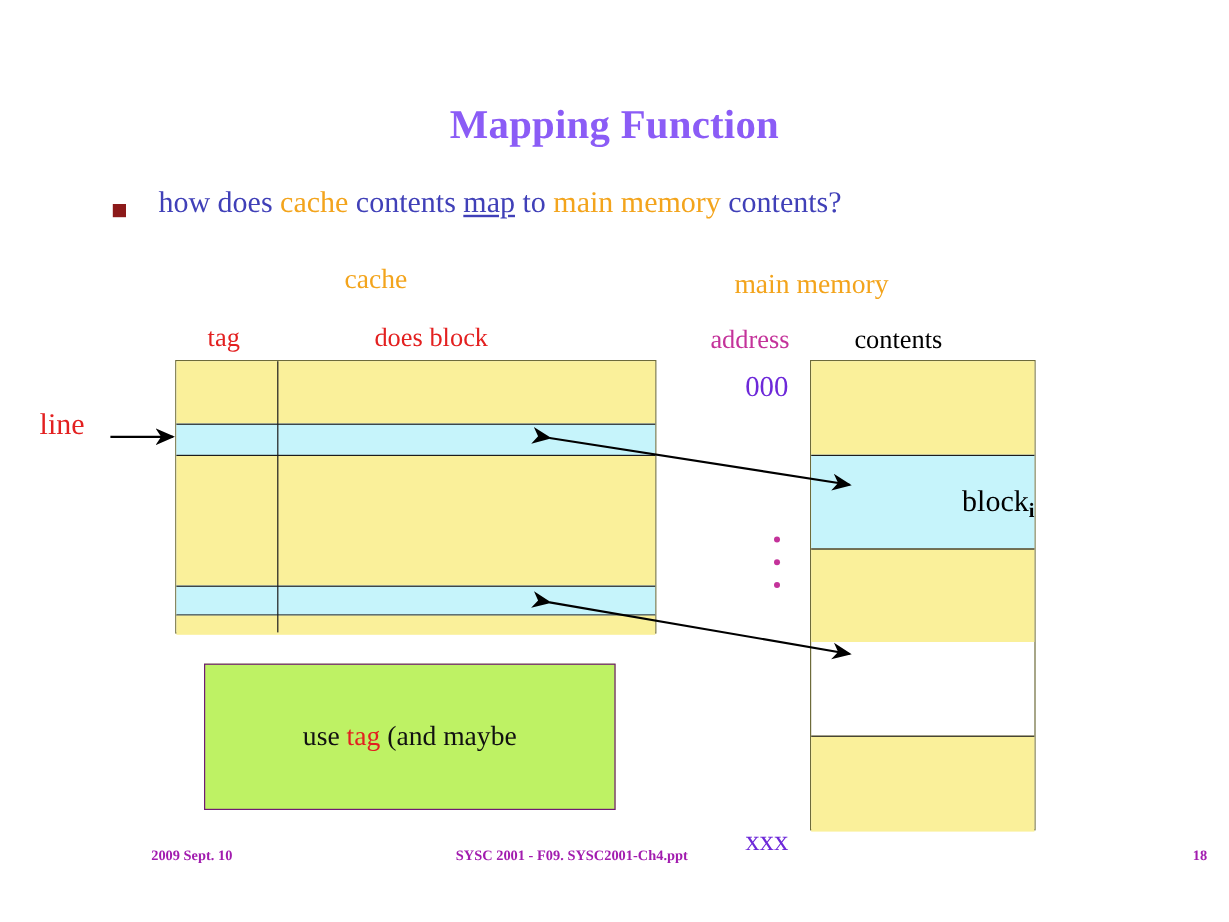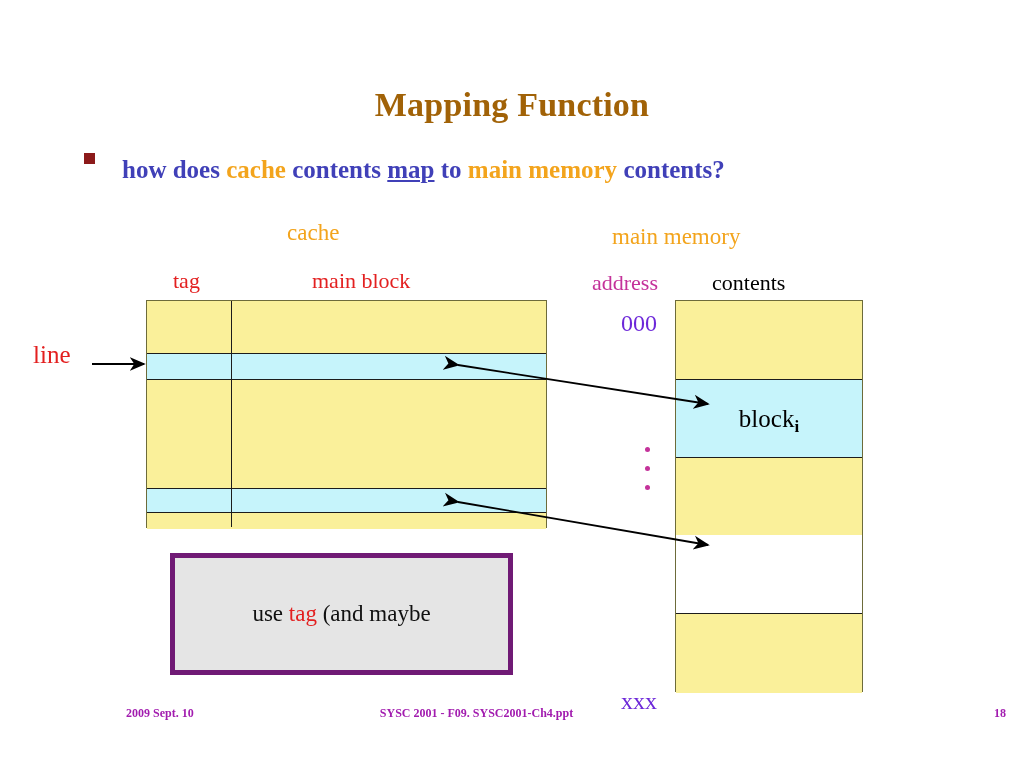--- a/index.html
+++ b/index.html
@@ -17,33 +17,32 @@
 
   
   #slide-title {
     position: absolute;
     left: 0;
     top: 86px;
     width: 1024px;
     text-align: center;
     font-size: 34px;
     font-weight: bold;
-    color: #a16207;
+    color: #8b5cf6;
     letter-spacing: 0.2px;
   }
 
   
   #bullet-row {
     position: absolute;
-    left: 84px;
+    left: 94px;
     top: 156px;
     width: 900px;
     display: flex;
-    align-items: flex-start;
-    font-weight: bold;
+    align-items: flex-end;
   }
   #bullet-marker {
     width: 11px;
     height: 11px;
     background: #8c1a1a;
     display: inline-block;
     margin-right: 27px;
     position: relative;
     top: -3px;
     flex: none;
@@ -174,22 +173,22 @@
     margin-bottom: 14px;
   }
 
   
   #callout {
     position: absolute;
     left: 170px;
     top: 553px;
     width: 343px;
     height: 122px;
-    background: #e5e5e5;
-    border: 5px solid #701a75;
+    background: #bef264;
+    border: 1px solid #701a75;
     box-sizing: border-box;
     display: flex;
     flex-direction: column;
     align-items: center;
     justify-content: center;
     font-size: 23px;
     color: #111111;
     line-height: 1.32;
     text-align: center;
   }
@@ -229,40 +228,40 @@
 
 <div id="bullet-row">
   <span id="bullet-marker"></span>
   <span id="bullet-text"><span>how does </span><span class="orange">cache</span><span> contents </span><span class="underline">map</span><span> to </span><span class="orange">main memory</span><span> contents?</span></span>
 </div>
 
 <div class="section-heading" id="cache-heading">cache</div>
 <div class="section-heading" id="mm-heading">main memory</div>
 
 <div class="col-heading" id="tag-heading">tag</div>
-<div class="col-heading" id="datablock-heading">main block</div>
+<div class="col-heading" id="datablock-heading">does block</div>
 <div class="col-heading" id="address-heading">address</div>
 <div class="col-heading" id="contents-heading">contents</div>
 
 <div id="cache-table">
   <div id="cache-rows">
       <div class="cache-row yellow" style="top: 0px; height: 52px;"></div>
       <div class="cache-row cyan topline botline" style="top: 52px; height: 27px;"></div>
       <div class="cache-row yellow" style="top: 79px; height: 108px;"></div>
       <div class="cache-row cyan topline botline" style="top: 187px; height: 25px;"></div>
       <div class="cache-row yellow" style="top: 212px; height: 16px;"></div>
     </div>
   <div id="cache-divider"></div>
 </div>
 
 <div id="line-label">line</div>
 
 <div id="mm-table">
     <div class="mm-band yellow" style="top: 0px; height: 78px;"></div>
-    <div class="mm-band cyan topline" style="top: 78px; height: 78px;">
+    <div class="mm-band cyan topline" style="top: 78px; height: 78px; justify-content: flex-end;">
       <span class="mm-label">block<sub>i</sub></span>
     </div>
     <div class="mm-band yellow topline" style="top: 156px; height: 78px;"></div>
     <div class="mm-band yellow topline" style="top: 312px; height: 80px;"></div>
   </div>
 
 <div class="addr-label" id="addr-000">000</div>
 <div class="addr-label" id="addr-xxx">xxx</div>
 <div id="vdots">
     <span></span>

